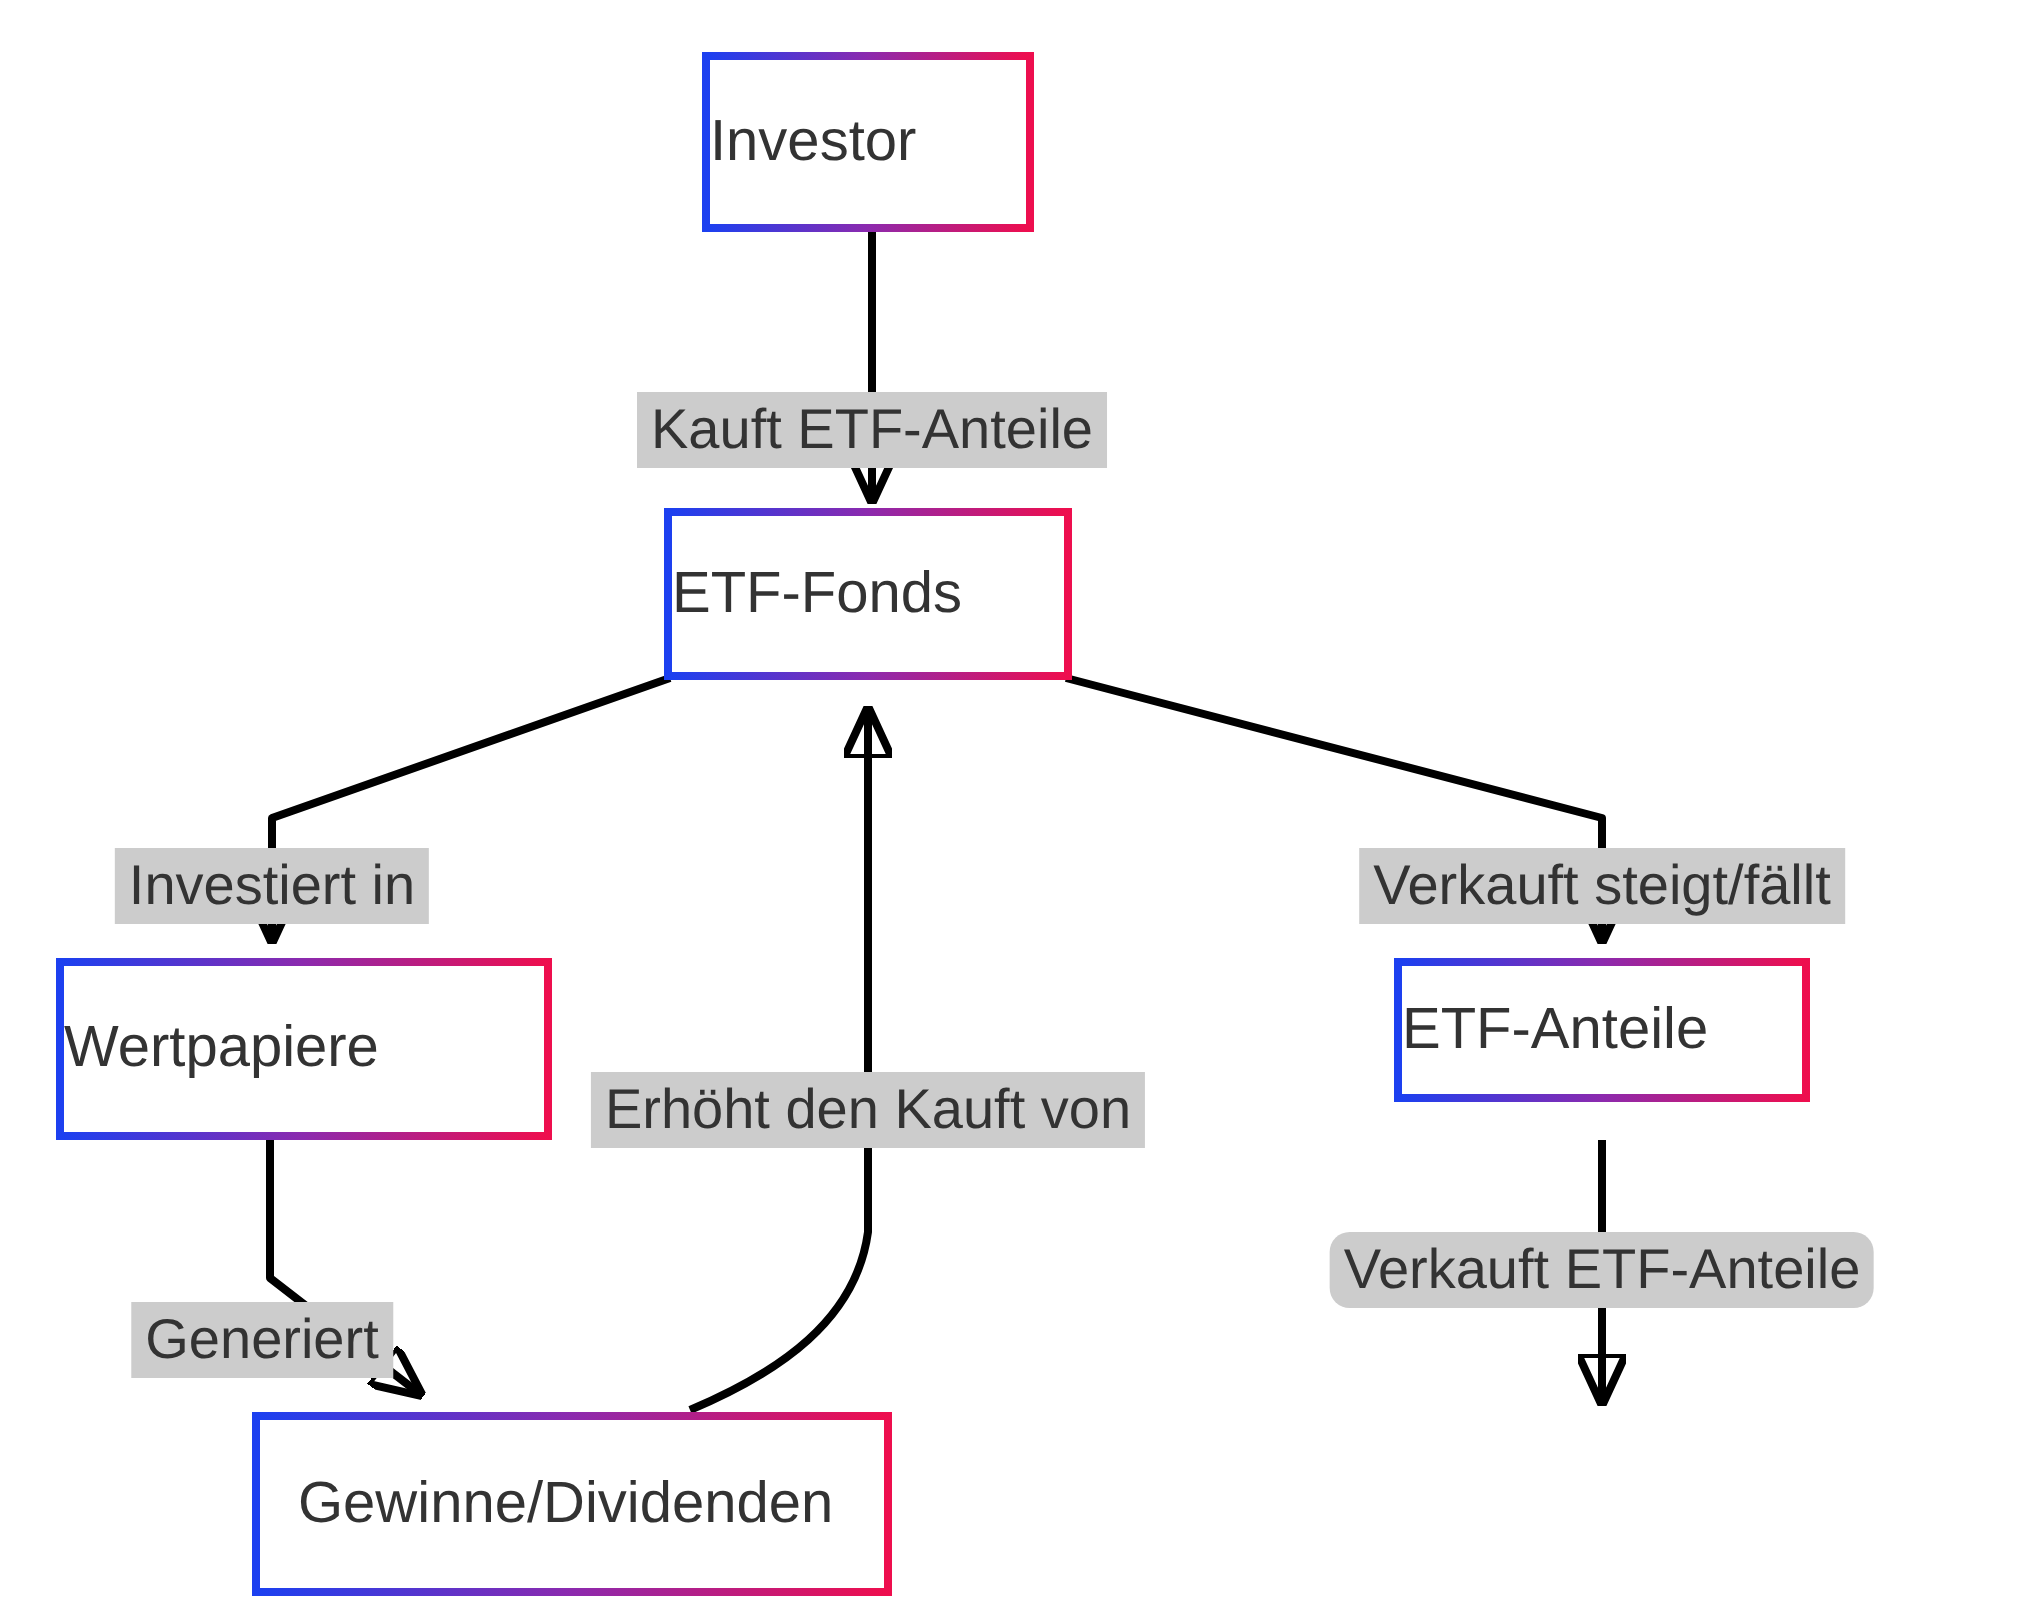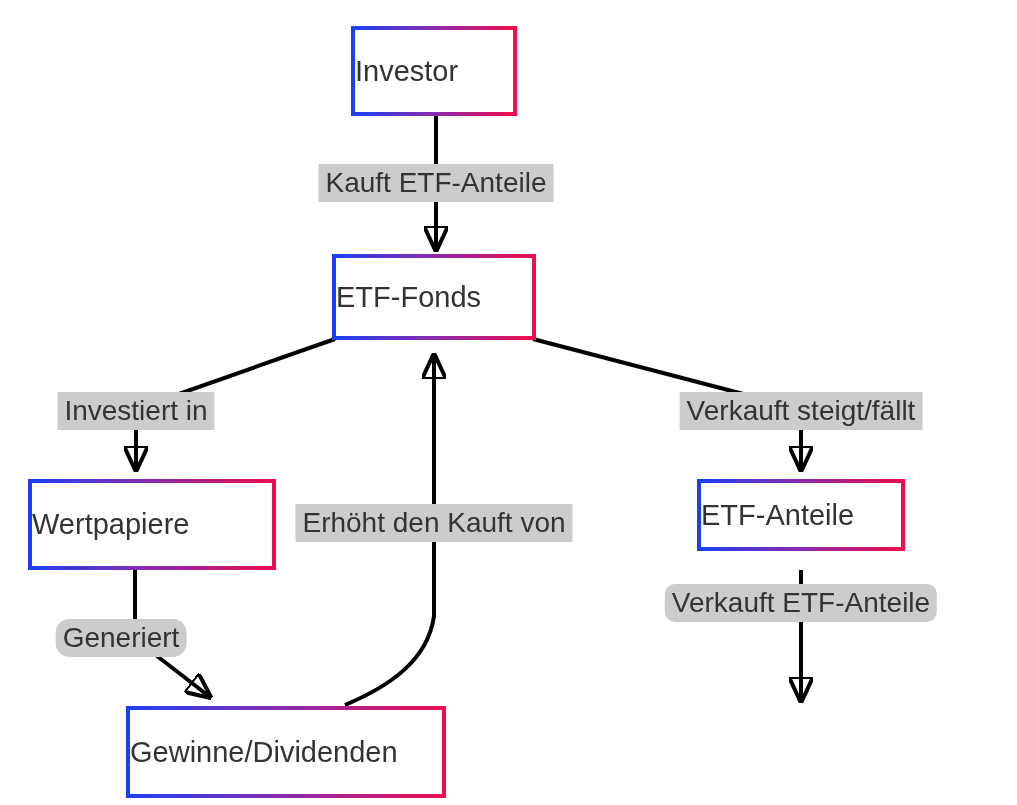--- a/index.html
+++ b/index.html
@@ -35,34 +35,35 @@
   .edge-label{
     position:absolute;
     transform:translateX(-50%);
     background:#cccccc;
     color:#333333;
     font-size:28px;
     line-height:32px;
     padding:3px 7px;
     white-space:nowrap;
     z-index:2;
+    margin-top:32px;
   }
   
   #n-investor          {left:351px;top:26px; width:166px;height:90px;}
   #n-etf-fonds         {left:332px;top:254px;width:204px;height:86px;}
   #n-wertpapiere       {left:28px; top:479px;width:248px;height:91px;border-radius:22px;}
   #n-etf-anteile       {left:697px;top:479px;width:208px;height:72px;}
-  #n-gewinne           {left:126px;top:706px;width:320px;height:92px;}
+  #n-gewinne           {left:126px;top:706px;width:320px;height:92px;padding-left:19px;}
   #n-investor-erhaelt  {left:618px;top:707px;width:367px;height:90px;}
   
   #l-kauft     {left:436px;top:164px;}
   #l-investiert{left:136px;top:392px;}
   #l-marktwert {left:801px;top:392px;}
   #l-erhoeht   {left:434px;top:504px;}
-  #l-generiert {left:121px;top:619px;border-radius:14px;}
+  #l-generiert {left:131px;top:619px;}
   #l-verkauft  {left:801px;top:584px;border-radius:10px;}
 </style>
 </head>
 <body>
 
 <div class="canvas">
 
   <svg class="edges" viewBox="0 0 1017 805">
     <defs>
       <marker id="arrow" viewBox="0 0 26 24" refX="24" refY="12" markerWidth="26" markerHeight="24" markerUnits="userSpaceOnUse" orient="auto">

